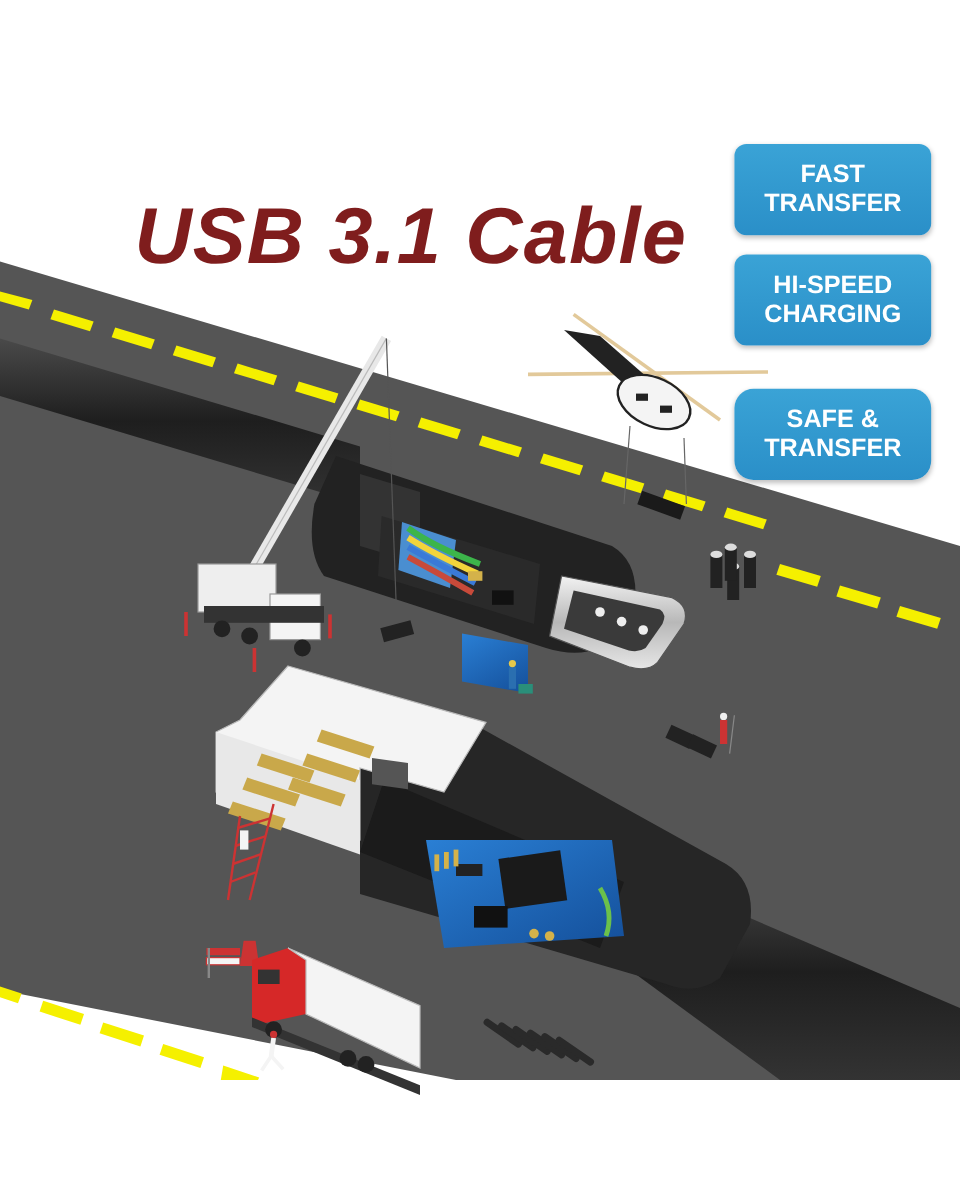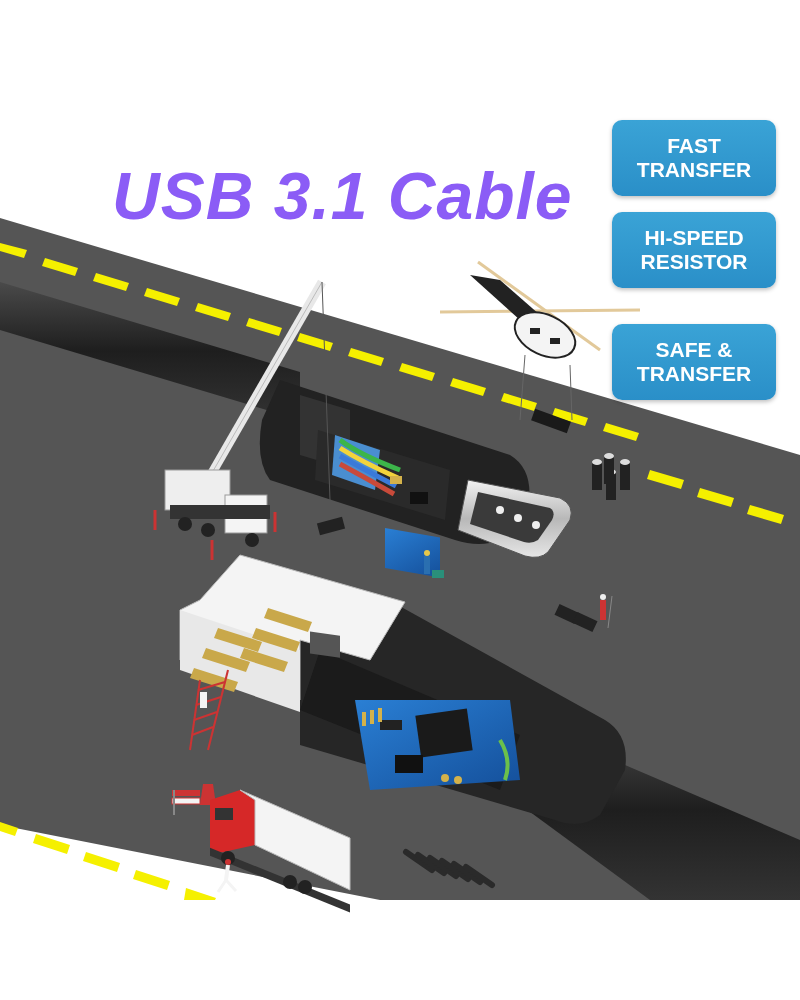--- a/index.html
+++ b/index.html
@@ -5,21 +5,21 @@
   html, body { margin: 0; padding: 0; }
   body {
     width: 800px; height: 1000px; position: relative; overflow: hidden;
     background: #ffffff; font-family: "Liberation Sans", sans-serif;
   }
   .scene { position: absolute; left: 0; top: 0; width: 800px; height: 1000px; }
   .title {
     position: absolute; left: 112px; top: 158px;
     font-family: "Liberation Sans", sans-serif;
     font-size: 66px; font-weight: bold; font-style: italic;
-    color: #8b5cf6; letter-spacing: 1px; white-space: nowrap; text-align: right;
+    color: #7f1d1d; letter-spacing: 1px; white-space: nowrap; text-align: right;
   }
   .badge {
     position: absolute; left: 612px; width: 164px; height: 76px;
     background: linear-gradient(180deg, #3aa3d6 0%, #2a8fc8 100%);
     border-radius: 10px; box-shadow: 0 2px 4px rgba(0,0,0,0.25);
     display: flex; flex-direction: column; align-items: center; justify-content: center;
     color: #ffffff; font-weight: bold; font-size: 21px; line-height: 24px; text-align: center;
   }
   .badge span { display: block; }
 </style>
@@ -229,18 +229,18 @@
 </svg>
 
 <div class="title">USB 3.1 Cable</div>
 
 <div class="badge" style="top:120px;">
   <span>FAST</span>
   <span>TRANSFER</span>
 </div>
 <div class="badge" style="top:212px;">
   <span>HI-SPEED</span>
-  <span>RESISTOR</span>
+  <span>CHARGING</span>
 </div>
-<div class="badge" style="top:324px;">
+<div class="badge" style="top:324px;border-radius:16px;">
   <span>SAFE &amp;</span>
   <span>TRANSFER</span>
 </div>
 
 </body></html>

